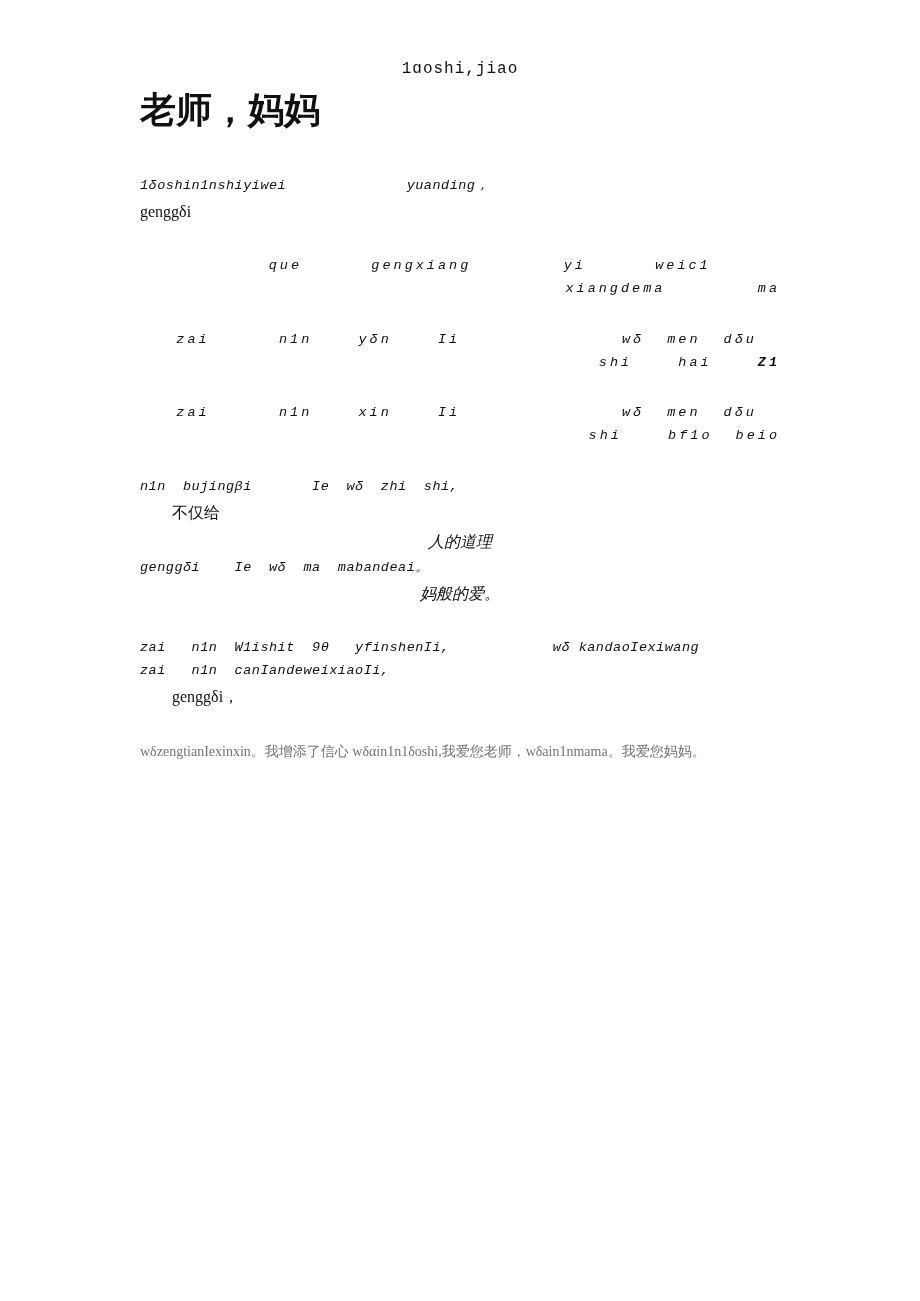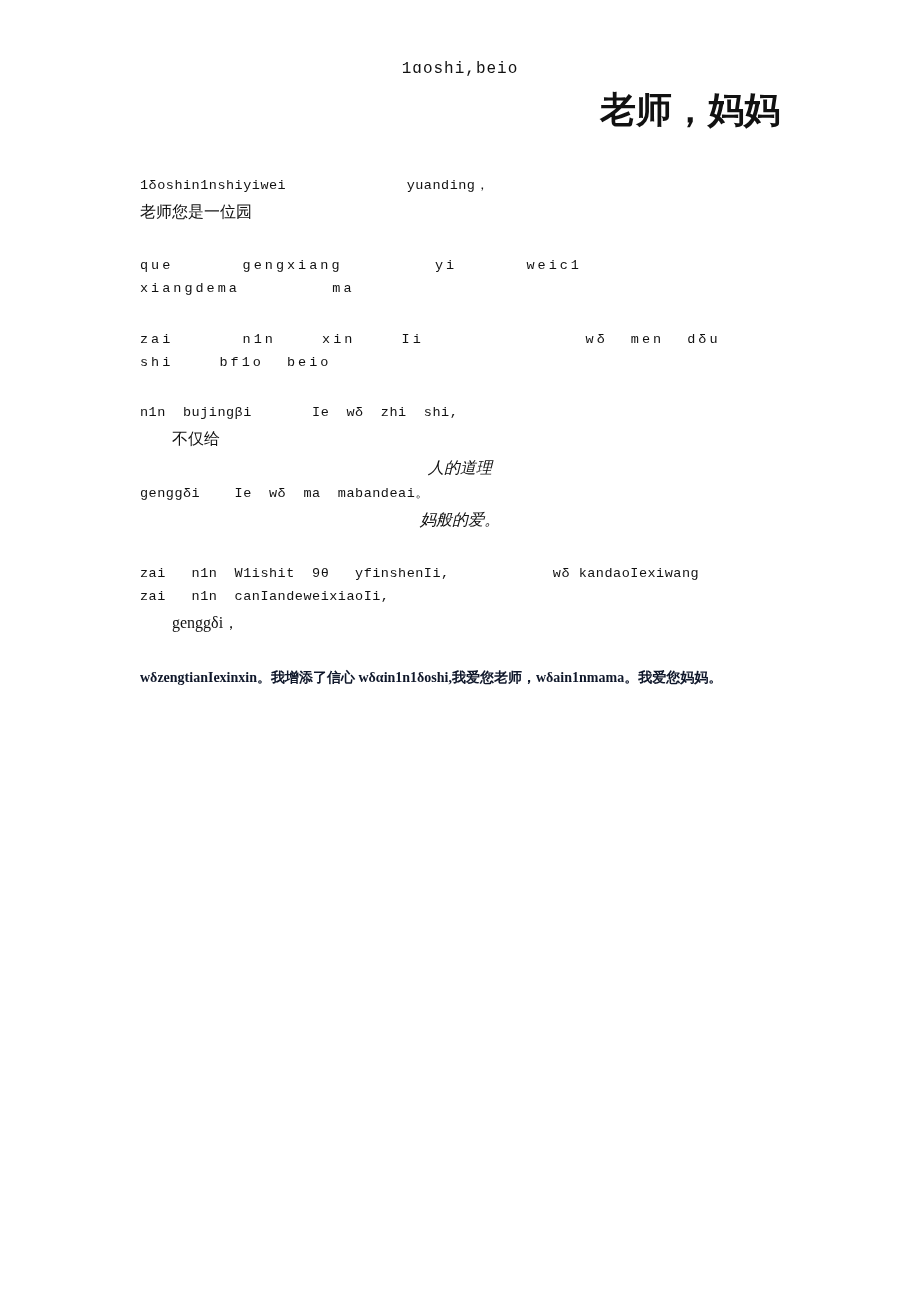--- a/index.html
+++ b/index.html
@@ -25,92 +25,96 @@
     .title-pinyin {
       text-align: center;
       font-family: 'Courier New', monospace;
       font-size: 16px;
       letter-spacing: 1px;
       margin-bottom: 8px;
       color: #111;
     }
 
     .title-chinese {
-      text-align: right;
+      text-align: left;
       font-size: 36px;
       font-weight: bold;
       margin-bottom: 40px;
       color: #111;
       margin-top: 8px;
     }
 
     .section {
       margin-bottom: 28px;
     }
 
     .line-pinyin {
       font-family: 'Courier New', monospace;
       font-size: 13.5px;
       color: #111;
       line-height: 1.7;
       letter-spacing: 0.5px;
+      font-style: italic;
     }
 
     .line-chinese {
       font-size: 16px;
       color: #111;
       line-height: 1.8;
     }
 
     .spaced-line {
       font-family: 'Courier New', monospace;
       font-size: 13.5px;
       color: #111;
       line-height: 1.7;
       letter-spacing: 3px;
       word-spacing: 12px;
+      text-align: right;
     }
 
     .bold-char {
       font-weight: bold;
     }
 
     .indent {
       text-indent: 2em;
     }
 
     .center-text {
       text-align: center;
       font-style: italic;
     }
 
     .final-paragraph {
       font-size: 14px;
       line-height: 1.9;
-      color: #0f172a;
-      font-weight: bold;
+      color: #737373;
     }
   </style>
 </head>
 <body>
 
 <div class="page-container">
 
-  <div class="title-pinyin">1ɑoshi,beio</div>
+  <div class="title-pinyin">1ɑoshi,jiao</div>
   <div class="title-chinese">老师，妈妈</div>
 
   <div class="section">
     <div class="line-pinyin">1δoshin1nshiyiwei&nbsp;&nbsp;&nbsp;&nbsp;&nbsp;&nbsp;&nbsp;&nbsp;&nbsp;&nbsp;&nbsp;&nbsp;&nbsp;&nbsp;yuanding，</div>
-    <div class="line-chinese">老师您是一位园</div>
+    <div class="line-chinese">genggδi</div>
   </div>
 
   <div class="section">
     <div class="line-pinyin spaced-line">que&nbsp;&nbsp; gengxiang&nbsp;&nbsp;&nbsp; yi&nbsp;&nbsp; weic1&nbsp;&nbsp;&nbsp; xiangdema&nbsp;&nbsp;&nbsp; ma</div>
   </div>
 
+  <div class="section">
+    <div class="line-pinyin spaced-line">zai&nbsp;&nbsp; n1n&nbsp; yδn&nbsp; Ii&nbsp;&nbsp;&nbsp;&nbsp;&nbsp;&nbsp; wδ men dδu&nbsp; shi&nbsp; hai&nbsp; <span class="bold-char">Z1</span></div>
+  </div>
 
   <div class="section">
     <div class="line-pinyin spaced-line">zai&nbsp;&nbsp; n1n&nbsp; xin&nbsp; Ii&nbsp;&nbsp;&nbsp;&nbsp;&nbsp;&nbsp; wδ men dδu&nbsp; shi&nbsp; bf1o beio</div>
   </div>
 
   <div class="section">
     <div class="line-pinyin">n1n&nbsp; bujingβi&nbsp;&nbsp;&nbsp;&nbsp;&nbsp;&nbsp; Ie&nbsp; wδ&nbsp; zhi&nbsp; shi,</div>
     <div class="line-chinese indent">不仅给</div>
     <div class="line-chinese center-text">人的道理</div>
     <div class="line-pinyin">genggδi&nbsp;&nbsp;&nbsp; Ie&nbsp; wδ&nbsp; ma&nbsp; mabandeai。</div>

